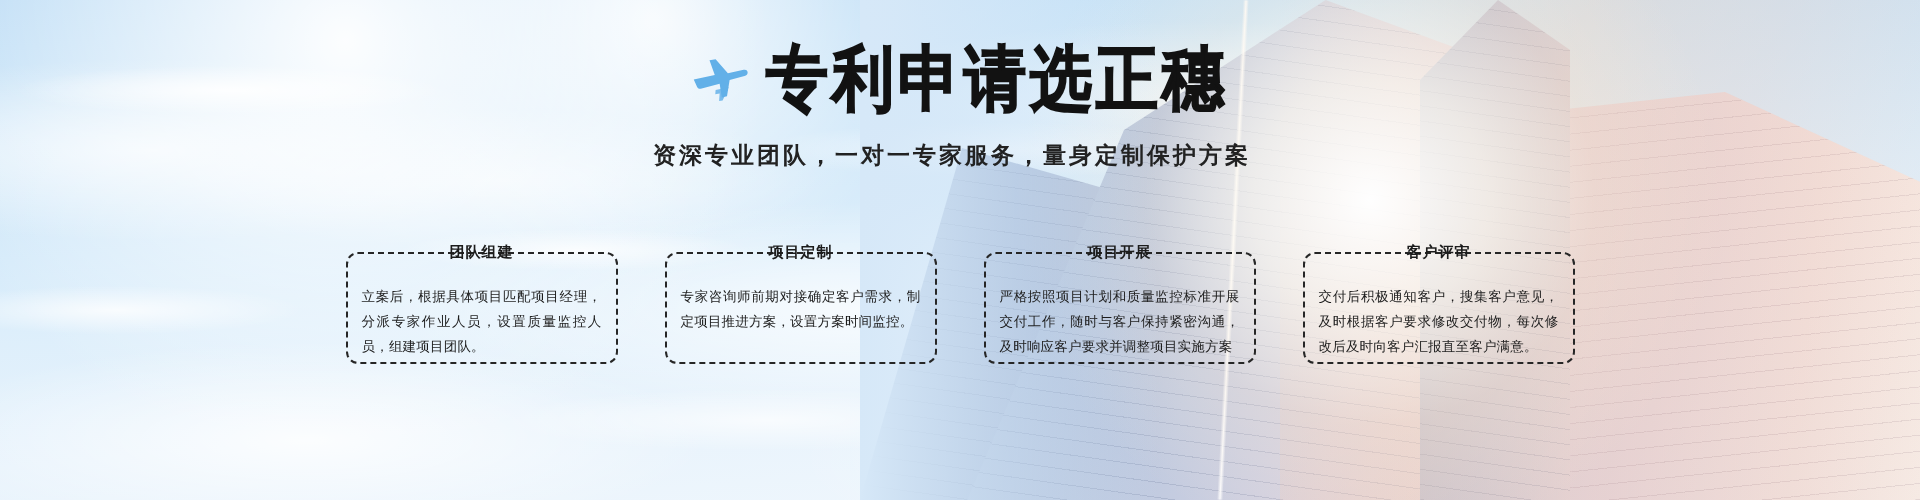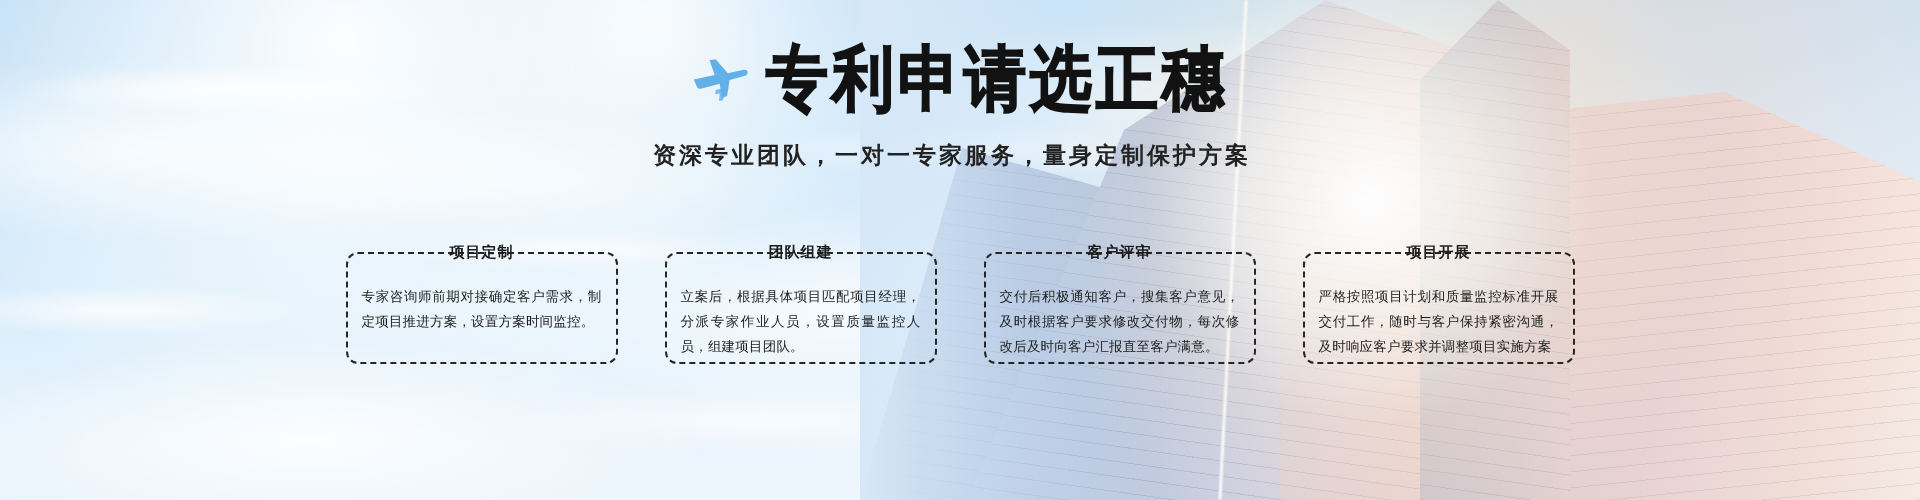--- a/index.html
+++ b/index.html
@@ -214,41 +214,41 @@
       </svg>
       <div class="title">专利申请选正穗</div>
     </div>
 
     <div class="subtitle">资深专业团队，一对一专家服务，量身定制保护方案</div>
 
     <div class="cards">
 
       <div class="card">
         <div class="card-title">
+          <span>团队组建</span>
+        </div>
+        <div class="card-body">立案后，根据具体项目匹配项目经理，分派专家作业人员，设置质量监控人员，组建项目团队。</div>
+      </div>
+
+      <div class="card">
+        <div class="card-title">
           <span>项目定制</span>
         </div>
         <div class="card-body">专家咨询师前期对接确定客户需求，制定项目推进方案，设置方案时间监控。</div>
       </div>
 
       <div class="card">
         <div class="card-title">
-          <span>团队组建</span>
-        </div>
-        <div class="card-body">立案后，根据具体项目匹配项目经理，分派专家作业人员，设置质量监控人员，组建项目团队。</div>
+          <span>项目开展</span>
+        </div>
+        <div class="card-body">严格按照项目计划和质量监控标准开展交付工作，随时与客户保持紧密沟通，及时响应客户要求并调整项目实施方案</div>
       </div>
 
       <div class="card">
         <div class="card-title">
           <span>客户评审</span>
         </div>
         <div class="card-body">交付后积极通知客户，搜集客户意见，及时根据客户要求修改交付物，每次修改后及时向客户汇报直至客户满意。</div>
-      </div>
-
-      <div class="card">
-        <div class="card-title">
-          <span>项目开展</span>
-        </div>
-        <div class="card-body">严格按照项目计划和质量监控标准开展交付工作，随时与客户保持紧密沟通，及时响应客户要求并调整项目实施方案</div>
       </div>
 
     </div>
   </div>
 </div>
 
 </body></html>

